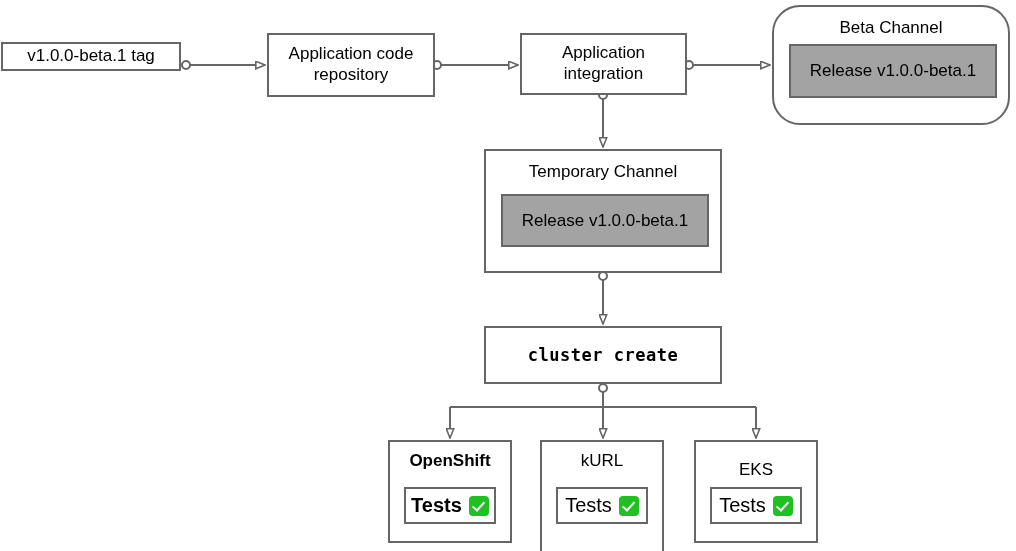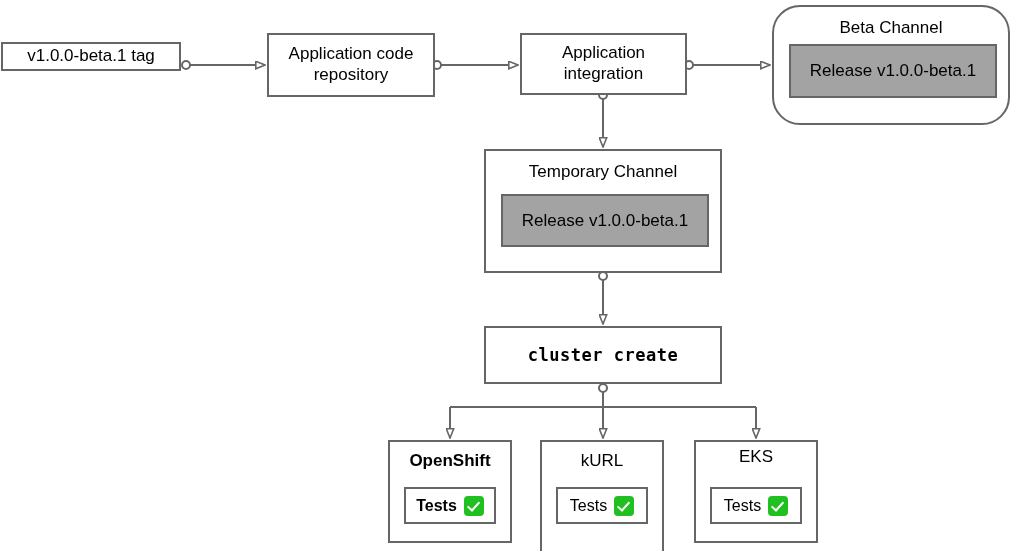--- a/index.html
+++ b/index.html
@@ -75,21 +75,21 @@
   }
   .tests-inner {
     position: absolute;
     box-sizing: border-box;
     background: #ffffff;
     border: 2px solid #666666;
     display: flex;
     align-items: center;
     justify-content: center;
     gap: 7px;
-    font-size: 16px;
+    font-size: 20px;
     color: #000000;
   }
   .check-icon {
     display: inline-block;
     width: 20px;
     height: 20px;
     border-radius: 4px;
     background: #21c021;
     position: relative;
     flex: none;
@@ -191,20 +191,20 @@
 
   <div class="container-node" style="left:540px; top:440px; width:124px; height:129px;text-decoration:underline;">
     <div class="container-title" style="top:9px;">kURL</div>
     <div class="tests-inner" style="left:14px; top:45px; width:92px; height:37px;">
       <span>Tests</span>
       <span class="check-icon"></span>
     </div>
   </div>
 
   <div class="container-node" style="left:694px; top:440px; width:124px; height:103px;">
-    <div class="container-title" style="top:5px;">EKS</div>
+    <div class="container-title" style="top:18px;">EKS</div>
     <div class="tests-inner" style="left:14px; top:45px; width:92px; height:37px;">
       <span>Tests</span>
       <span class="check-icon"></span>
     </div>
   </div>
 
 </div>
 
 </body></html>

